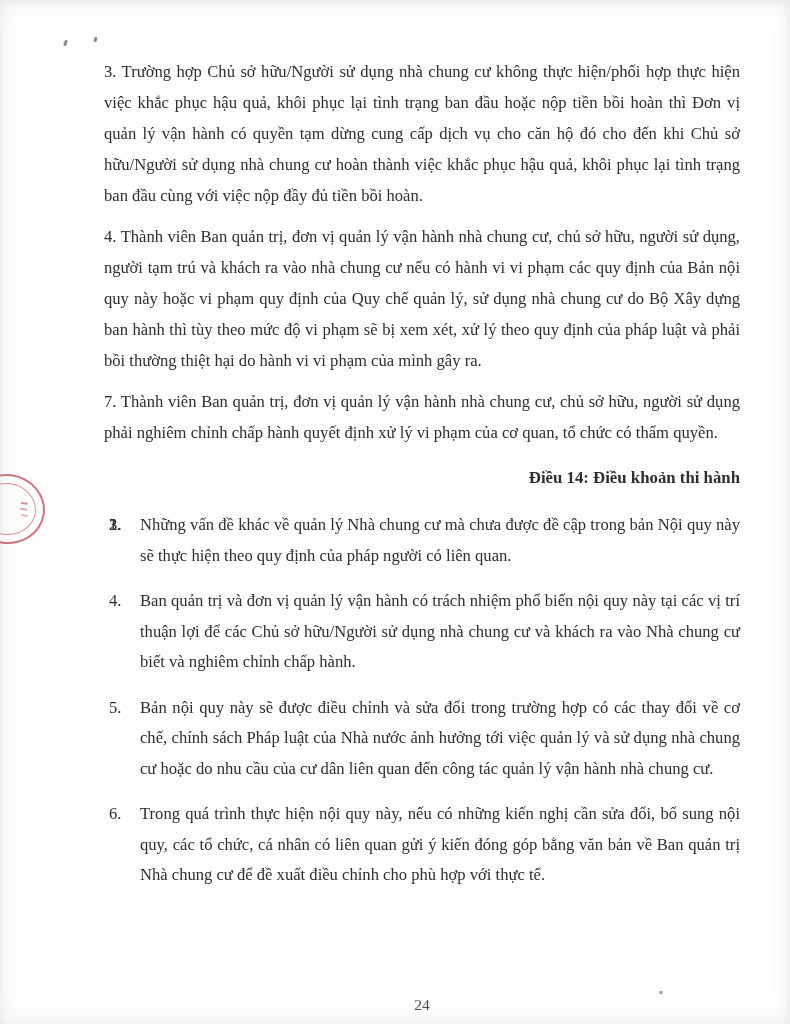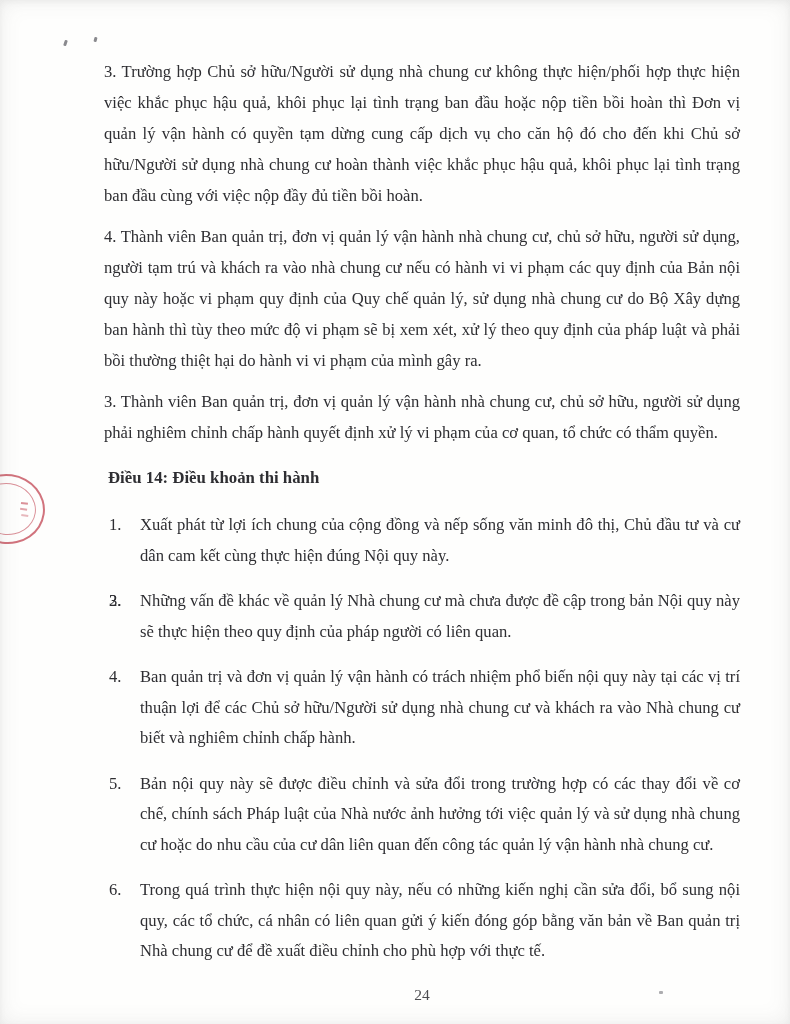--- a/index.html
+++ b/index.html
@@ -32,25 +32,25 @@
     top: 56px;
   }
   .para {
     margin: 0 0 10px 0;
     font-size: 16.6px;
     line-height: 31px;
     text-align: justify;
     text-justify: inter-word;
   }
   .heading {
-    margin: 15px 0 17px 4px;
+    margin: 15px 0 17px 16px;
     font-size: 16.8px;
     line-height: 30px;
     font-weight: bold;
-    text-align: left;
+    text-align: right;
   }
   .olist {
     margin: 0;
     padding: 0;
   }
   .li {
     position: relative;
     padding-left: 36px;
     margin: 0 0 15px 0;
     font-size: 16.6px;
@@ -60,21 +60,21 @@
   }
   .li .num {
     position: absolute;
     left: 5px;
     top: 0;
   }
   .page-number {
     position: absolute;
     left: 104px;
     right: 50px;
-    bottom: 20px;
+    bottom: 10px;
     text-align: center;
     font-size: 15.5px;
     color: #4c4c50;
   }
   
   .stamp {
     position: absolute;
     left: -31px;
     top: 474px;
     width: 72px;
@@ -118,28 +118,27 @@
 
   <div class="stamp">
     <div class="stamp-inner"></div>
     <div class="stamp-mark"></div>
   </div>
 
   <div class="content">
 
     <p class="para">3. Trường hợp Chủ sở hữu/Người sử dụng nhà chung cư không thực hiện/phối hợp thực hiện việc khắc phục hậu quả, khôi phục lại tình trạng ban đầu hoặc nộp tiền bồi hoàn thì Đơn vị quản lý vận hành có quyền tạm dừng cung cấp dịch vụ cho căn hộ đó cho đến khi Chủ sở hữu/Người sử dụng nhà chung cư hoàn thành việc khắc phục hậu quả, khôi phục lại tình trạng ban đầu cùng với việc nộp đầy đủ tiền bồi hoàn.</p>
     <p class="para">4. Thành viên Ban quản trị, đơn vị quản lý vận hành nhà chung cư, chủ sở hữu, người sử dụng, người tạm trú và khách ra vào nhà chung cư nếu có hành vi vi phạm các quy định của Bản nội quy này hoặc vi phạm quy định của Quy chế quản lý, sử dụng nhà chung cư do Bộ Xây dựng ban hành thì tùy theo mức độ vi phạm sẽ bị xem xét, xử lý theo quy định của pháp luật và phải bồi thường thiệt hại do hành vi vi phạm của mình gây ra.</p>
-    <p class="para">3. Thành viên Ban quản trị, đơn vị quản lý vận hành nhà chung cư, chủ sở hữu, người sử dụng phải nghiêm chỉnh chấp hành quyết định xử lý vi phạm của cơ quan, tổ chức có thẩm quyền.</p>
+    <p class="para">7. Thành viên Ban quản trị, đơn vị quản lý vận hành nhà chung cư, chủ sở hữu, người sử dụng phải nghiêm chỉnh chấp hành quyết định xử lý vi phạm của cơ quan, tổ chức có thẩm quyền.</p>
 
     <h2 class="heading">Điều 14: Điều khoản thi hành</h2>
 
     <div class="olist">
       <div class="li">
         <span class="num">1.</span>
-        <span class="txt">Xuất phát từ lợi ích chung của cộng đồng và nếp sống văn minh đô thị, Chủ đầu tư và cư dân cam kết cùng thực hiện đúng Nội quy này.</span>
       </div>
       <div class="li">
         <span class="num">2.</span>
       </div>
       <div class="li">
         <span class="num">3.</span>
         <span class="txt">Những vấn đề khác về quản lý Nhà chung cư mà chưa được đề cập trong bản Nội quy này sẽ thực hiện theo quy định của pháp người có liên quan.</span>
       </div>
       <div class="li">
         <span class="num">4.</span>

